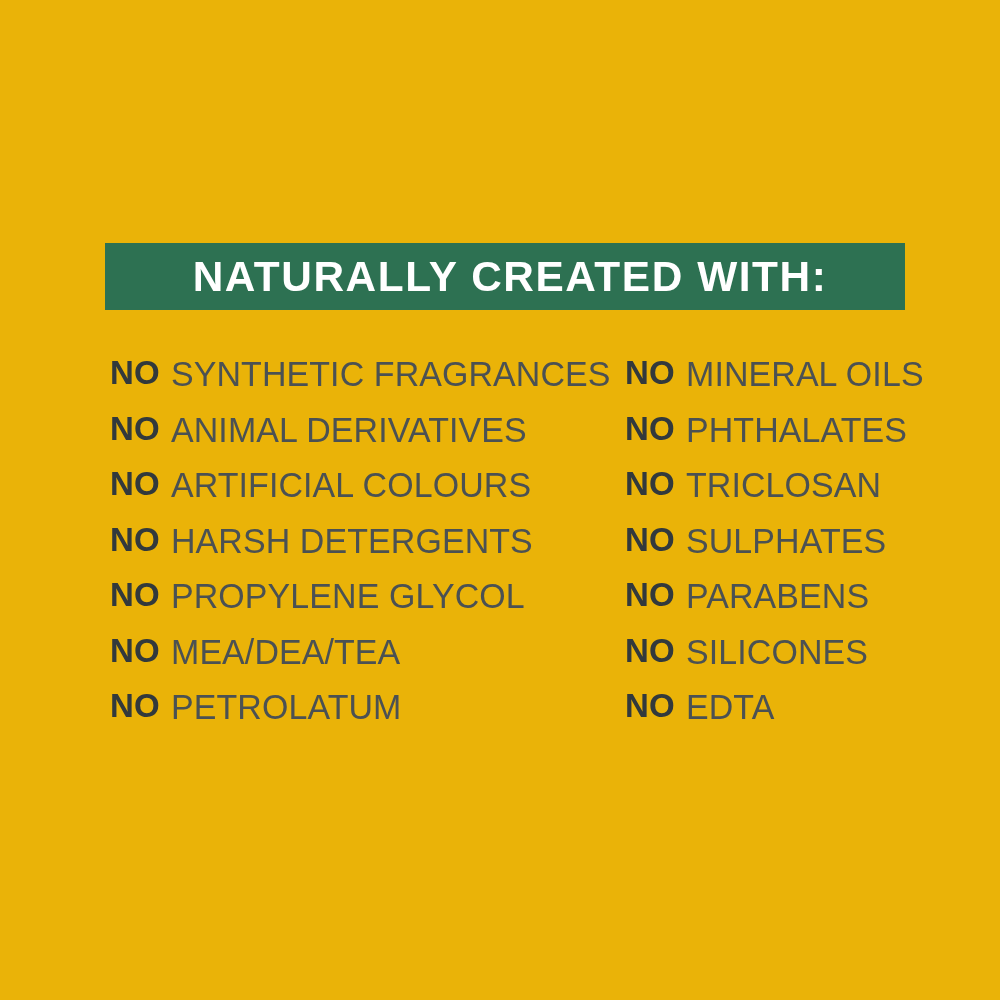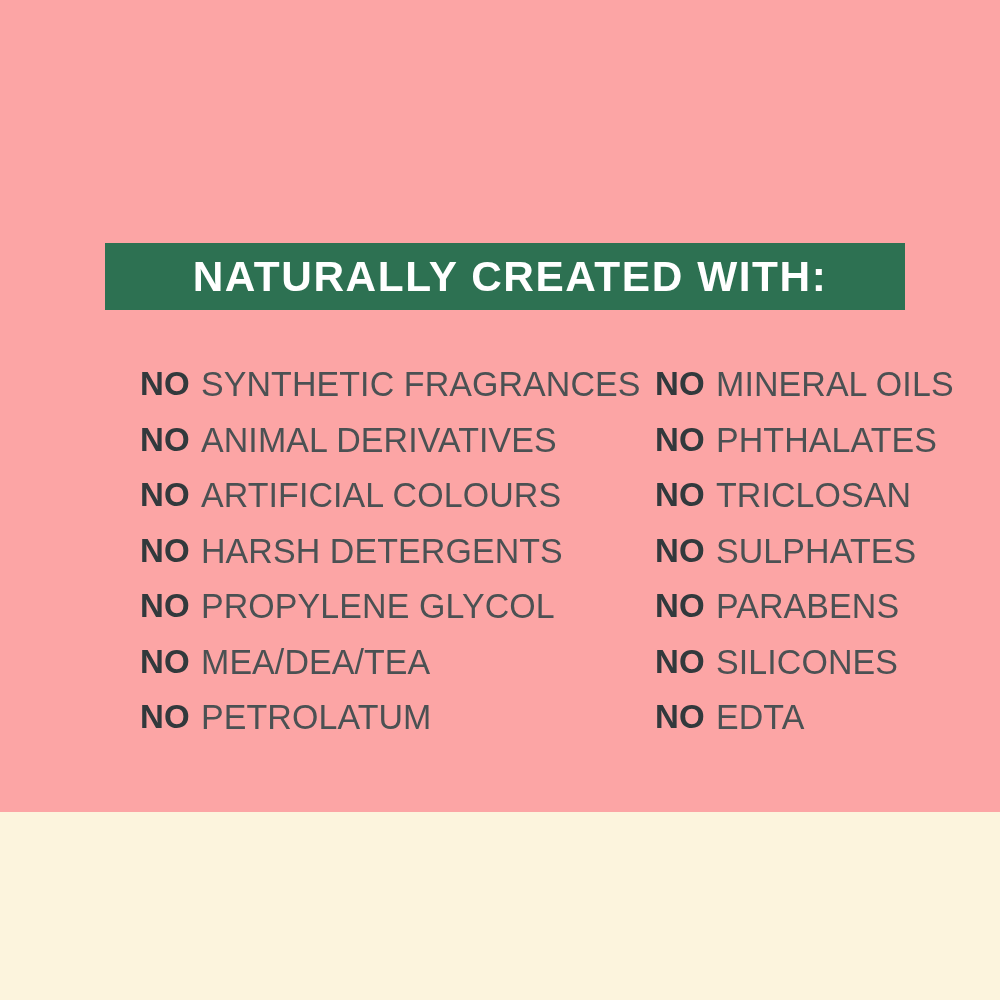--- a/index.html
+++ b/index.html
@@ -10,22 +10,22 @@
     width: 1000px;
     height: 1000px;
     background: #fcf4dd;
     font-family: "Liberation Sans", sans-serif;
     overflow: hidden;
   }
 
   #page {
     position: relative;
     width: 1000px;
-    height: 812px;
-    background: #fca5a5;
+    height: 1000px;
+    background: #eab308;
   }
 
   
   #header-banner {
     position: absolute;
     left: 105px;
     top: 243px;
     width: 800px;
     height: 67px;
     background: #2d7152;
@@ -66,23 +66,21 @@
   }
 
   #right-column {
     margin-left: 15px;
     width: 360px;
   }
 
   .list-item {
     height: 55.5px;
     display: flex;
-    align-items: center;
     white-space: nowrap;
-    margin-left: 30px;
   }
 
   .no-prefix {
     font-family: "Liberation Sans", sans-serif;
     font-weight: bold;
     font-size: 33px;
     color: #32393c;
     letter-spacing: 0.2px;
     line-height: 1;
   }

